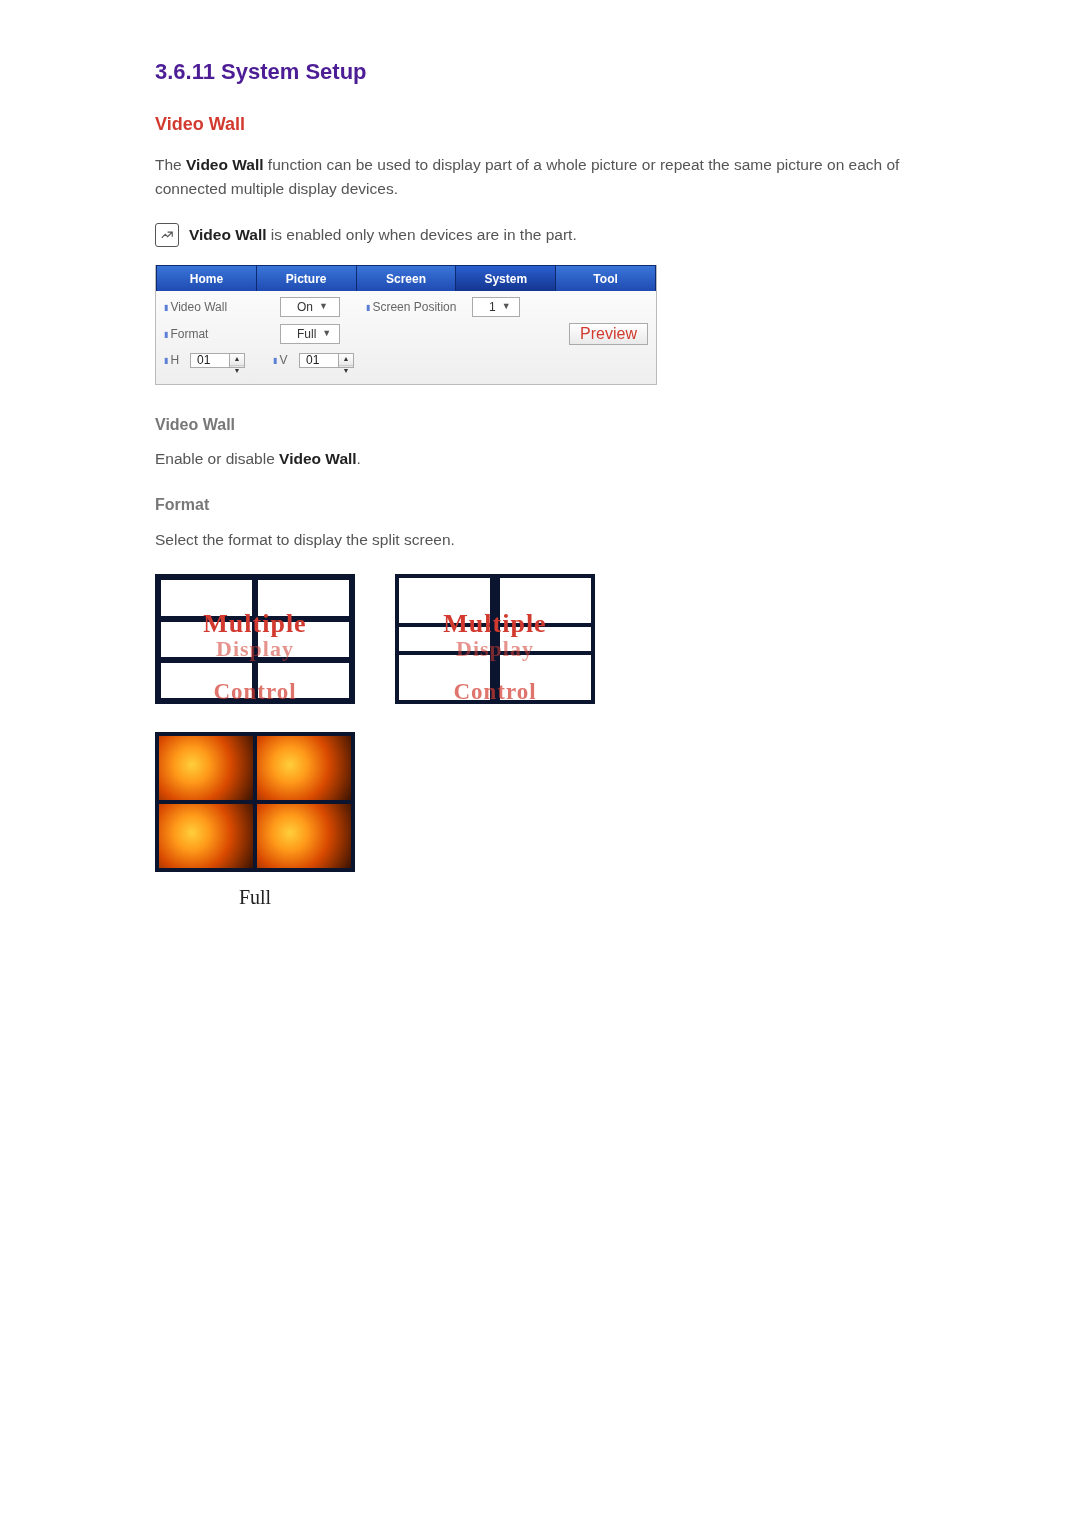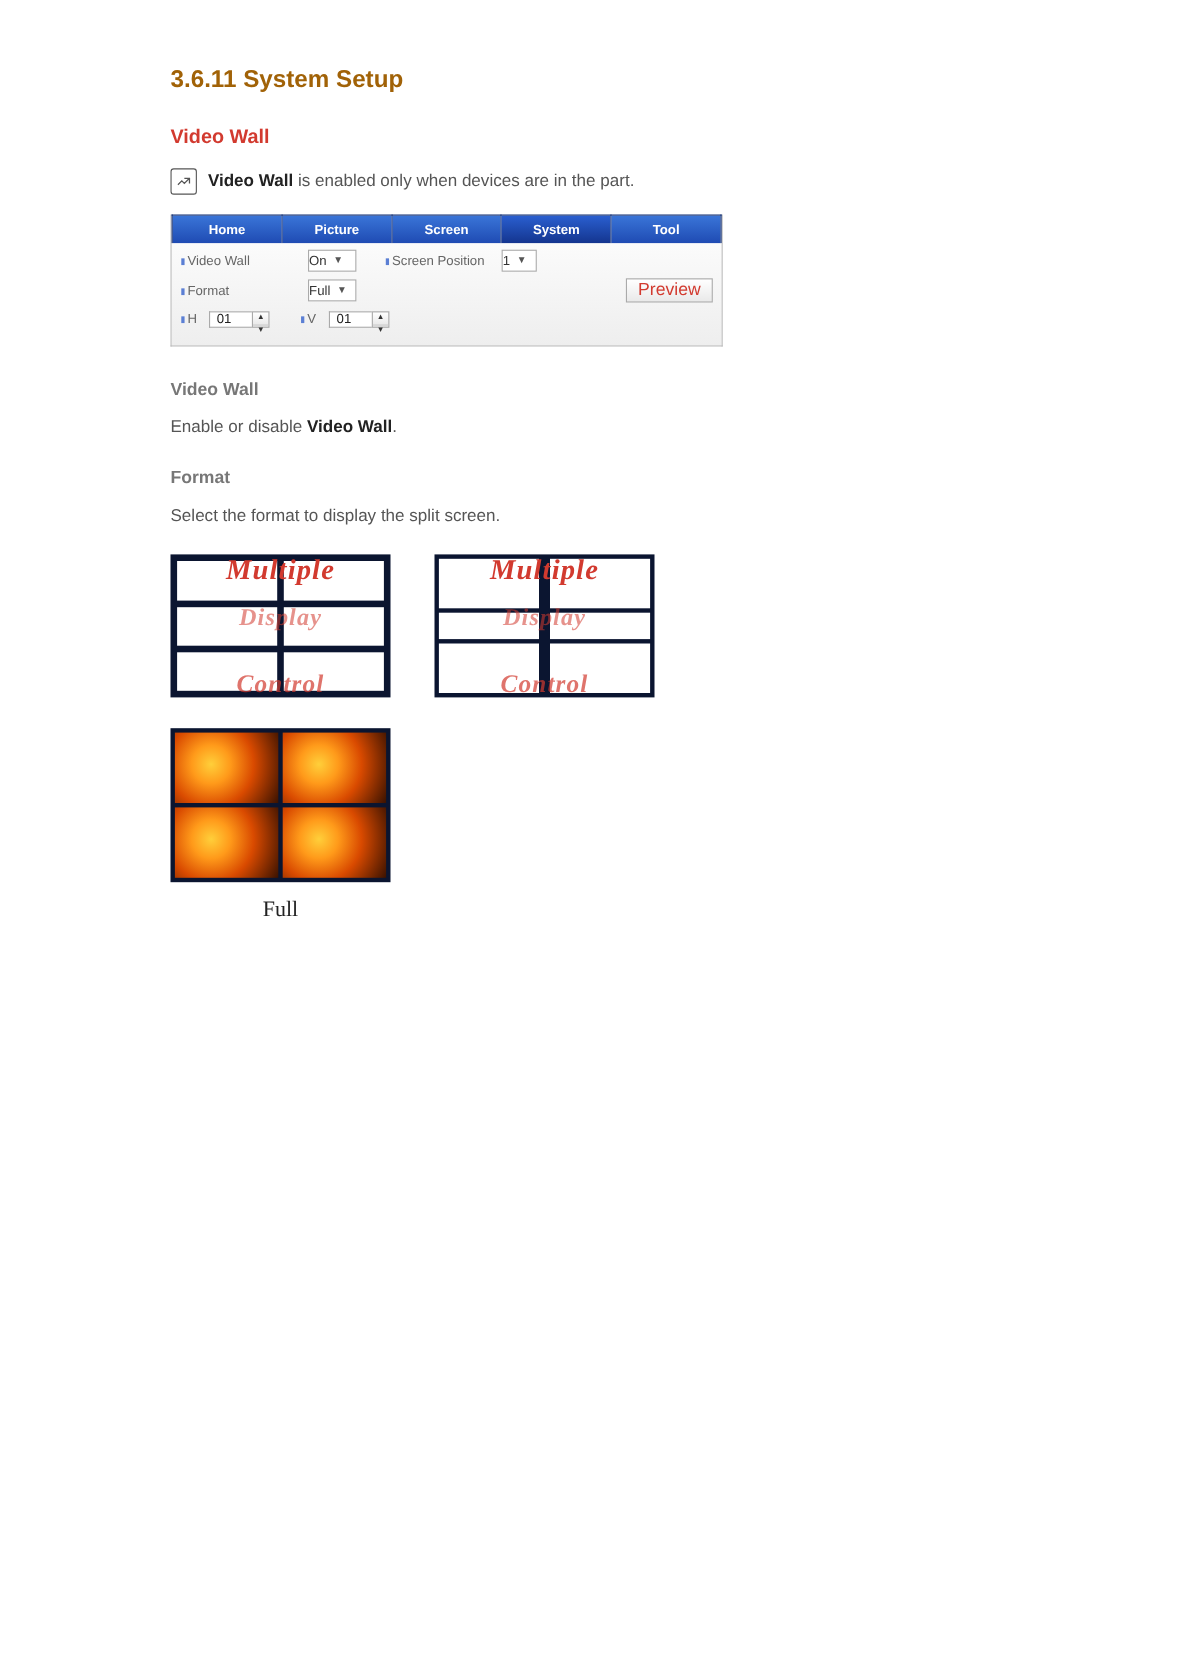--- a/index.html
+++ b/index.html
@@ -11,21 +11,21 @@
     font-size: 15.5px;
     line-height: 1.55;
   }
   .page {
     width: 1080px;
     min-height: 1527px;
     box-sizing: border-box;
     padding: 55px 155px 60px 155px;
   }
   h2.section-title {
-    color: #a16207;
+    color: #4c1d95;
     font-size: 22px;
     font-weight: bold;
     margin: 0 0 22px 0;
   }
   p.body {
     margin: 0 0 22px 0;
     color: #555;
   }
   p.body b, span.bold { font-weight: bold; color: #222; }
   h3.sub-red {
@@ -99,21 +99,21 @@
     color: #5b7fd4;
     margin-right: 2px;
     vertical-align: 1px;
   }
   .dd {
     display: inline-flex;
     align-items: center;
     background: #fff;
     border: 1px solid #aaa;
     height: 18px;
-    padding: 0 2px 0 0;
+    padding: 0 2px 0 16px;
     min-width: 40px;
     font-size: 12px;
     color: #333;
   }
   .dd .caret { margin-left: 6px; font-size: 9px; color: #555; }
   .spinner {
     display: inline-flex;
     align-items: stretch;
     height: 15px;
   }
@@ -174,29 +174,27 @@
   }
   .diagram .cell {
     background: #fff;
   }
   .diagram .overlay {
     position: absolute;
     inset: 0;
     display: flex;
     flex-direction: column;
     align-items: center;
-    justify-content: space-between;
+    justify-content: flex-end;
     font-family: Georgia, 'Times New Roman', serif;
-    font-style: italic;
     font-weight: bold;
     letter-spacing: 1px;
     line-height: 1.05;
     font-size: 26px;
     pointer-events: none;
-    gap: 12px;
   }
   .diagram .overlay .l1 { color: #d23a2f; }
   .diagram .overlay .l2 { color: #d23a2f; opacity: 0.55; font-size: 22px; }
   .diagram .overlay .l3 { color: #d23a2f; opacity: 0.7; font-size: 23px; margin-top: 20px; }
 
   
   .photo-row {
     display: flex;
     gap: 40px;
     align-items: flex-start;
@@ -229,20 +227,23 @@
 </head>
 <body>
 
 <div class="page">
 
   <h2 class="section-title">3.6.11   System Setup</h2>
 
 
   <h3 class="sub-red">Video Wall</h3>
 
+  <p class="body">
+    <span>The </span><b>Video Wall</b><span> function can be used to display part of a whole picture or repeat the same picture on each of connected multiple display devices.</span>
+  </p>
 
   <div class="note-row">
     <span class="note-icon">
       <svg viewBox="0 0 24 24">
           <path d="M3 17l6-6 4 4 8-8M13 7h8v8"></path>
         </svg>
     </span>
     <p class="body" style="margin:0">
       <b>Video Wall</b><span> is enabled only when devices are in the part.</span>
     </p>

